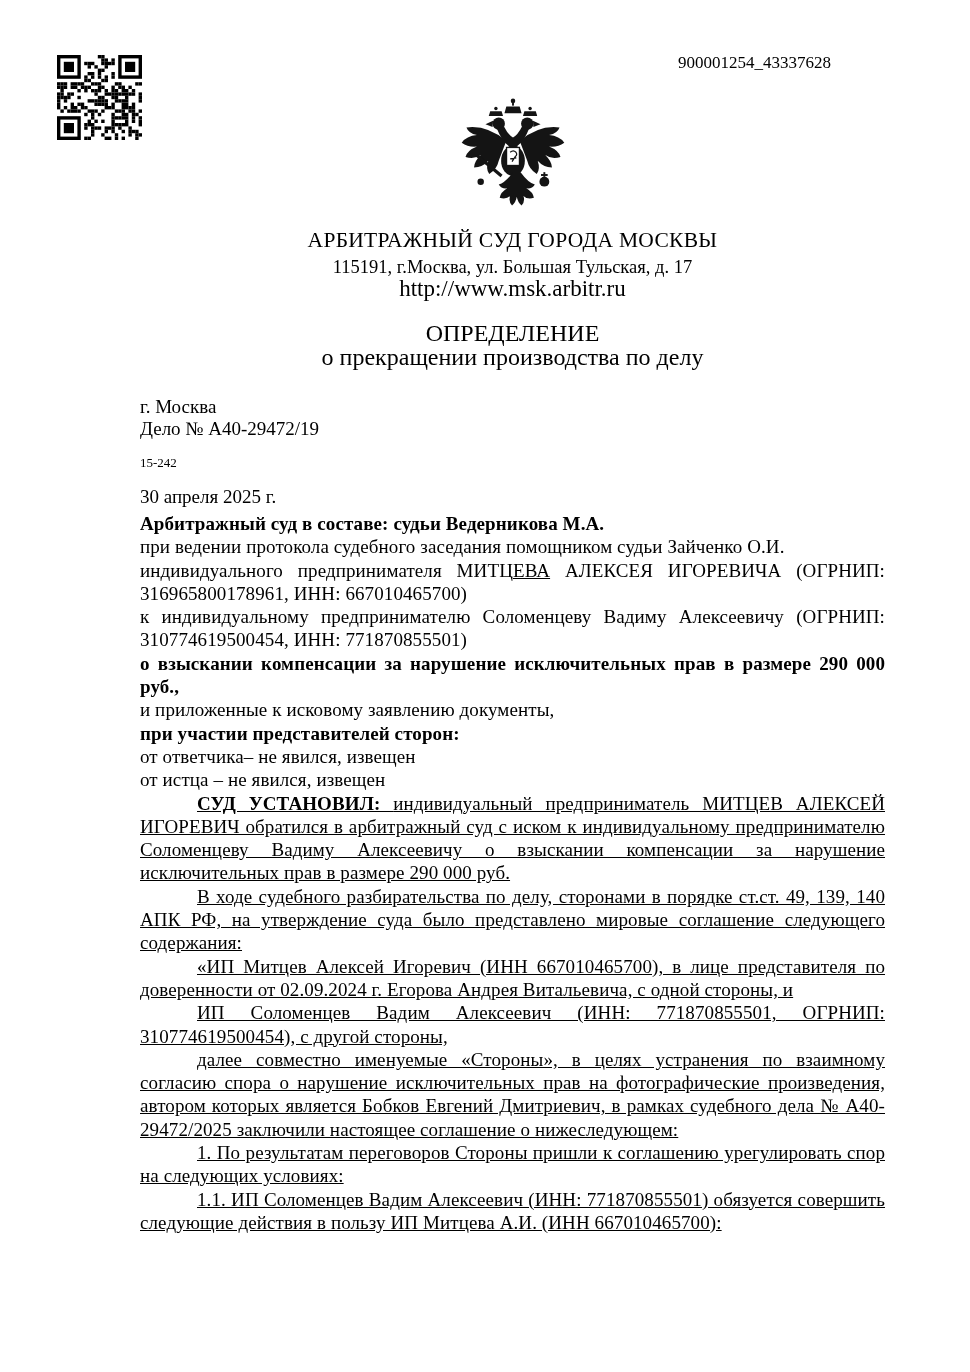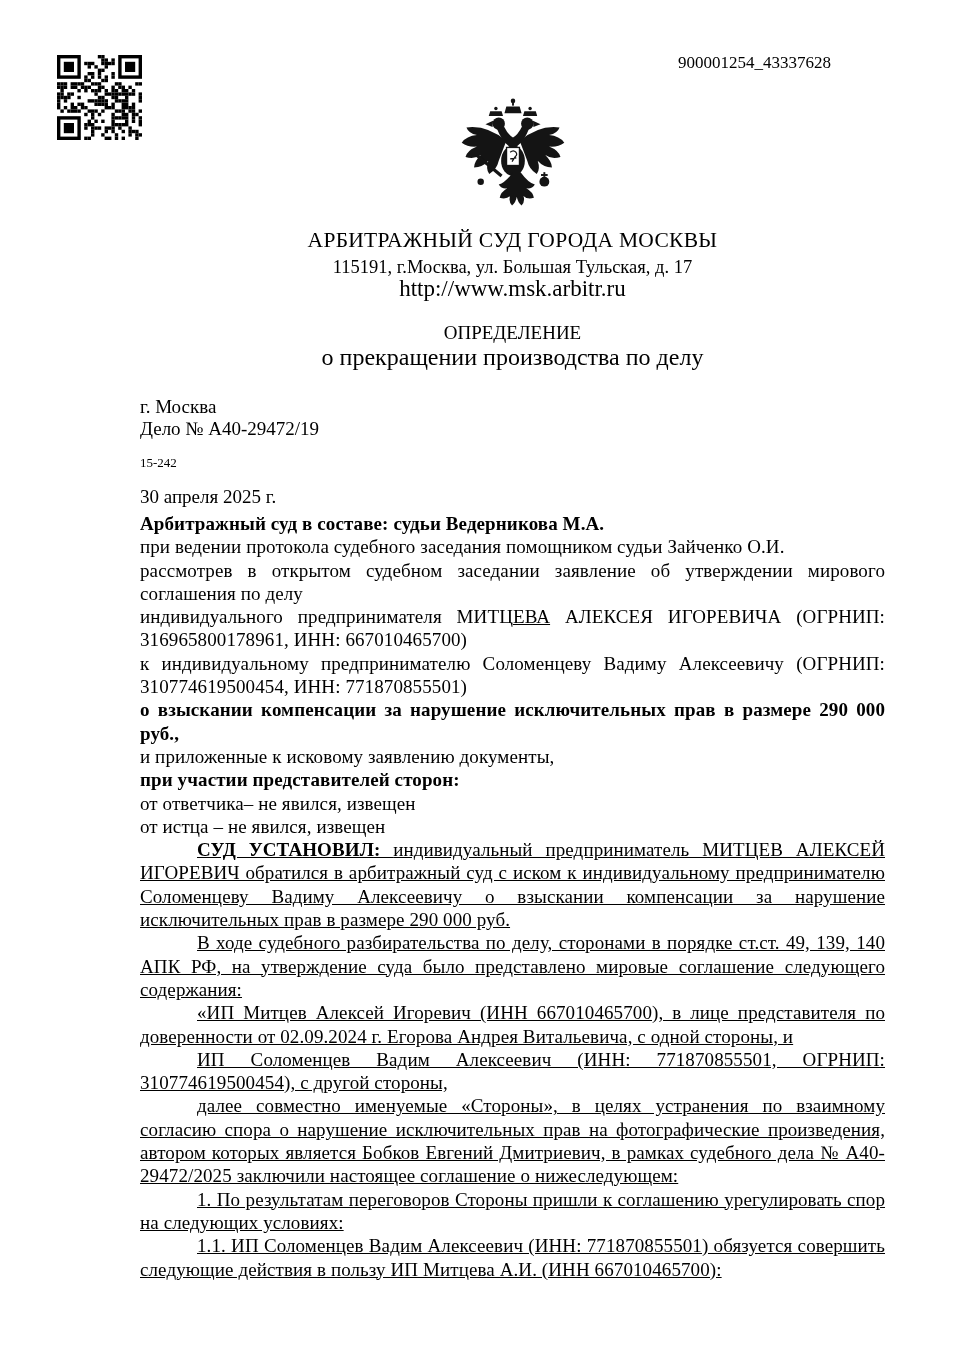--- a/index.html
+++ b/index.html
@@ -10,21 +10,21 @@
     -webkit-font-smoothing:antialiased;
   }
   .qr{position:absolute;left:57px;top:55px;width:85px;height:85px;}
   .docid{position:absolute;top:53px;right:139px;font-size:17px;line-height:20px;white-space:nowrap;}
   .content{position:absolute;left:140px;top:0;width:745px;}
   .emblem-wrap{margin-top:96px;height:120px;text-align:center;}
   .emblem{width:114px;height:120px;display:inline-block;}
   .court{margin-top:12px;text-align:center;font-weight:400;font-size:21.5px;line-height:24px;letter-spacing:.3px;}
   .addr{margin-top:4px;text-align:center;font-size:18.5px;line-height:22px;}
   .site{text-align:center;font-size:23px;line-height:22px;}
-  .dtype{margin-top:22px;text-align:center;font-size:19px;line-height:22px;}
+  .dtype{margin-top:22px;text-align:center;font-size:24px;line-height:22px;}
   .dsub{margin-top:2px;text-align:center;font-size:24px;line-height:22px;}
   .caserow{margin-top:28px;display:flex;justify-content:space-between;font-size:19px;line-height:22px;flex-direction:column;}
   .regcode{margin-top:12px;text-align:left;font-size:13px;line-height:22px;}
   .ddate{margin-top:12px;font-size:19px;line-height:22px;}
   .docbody{margin-top:4px;font-size:19px;line-height:23.3px;letter-spacing:.1px;}
   .docbody p{margin:0;}
   .j{text-align:justify;}
   .ind{text-indent:57px;text-decoration:underline;}
   .gap{margin-top:20px;}
   .b{font-weight:700;}
@@ -311,21 +311,20 @@
   <div class="caserow">
     <span>г. Москва</span>
     <span>Дело № А40-29472/19</span>
   </div>
   <div class="regcode">15-242</div>
   <div class="ddate">30 апреля 2025 г.</div>
 
   <div class="docbody">
       <p class="b"><span class="">Арбитражный суд в составе: судьи Ведерникова М.А.</span></p>
       <p class=""><span class="">при ведении протокола судебного заседания помощником судьи Зайченко О.И.</span></p>
-      <p class="j"><span class="">рассмотрев в открытом судебном заседании заявление об утверждении мирового соглашения по делу</span></p>
       <p class="j"><span class="">индивидуального предпринимателя МИТЦ</span><span class="u">ЕВА</span><span class=""> АЛЕКСЕЯ ИГОРЕВИЧА (ОГРНИП: 316965800178961, ИНН: 667010465700)</span></p>
       <p class="j"><span class="">к индивидуальному предпринимателю Соломенцеву Вадиму Алексеевичу (ОГРНИП: 310774619500454, ИНН: 771870855501)</span></p>
       <p class="b j"><span class="">о взыскании компенсации за нарушение исключительных прав в размере 290&nbsp;000 руб.,</span></p>
       <p class=""><span class="">и приложенные к исковому заявлению документы,</span></p>
       <p class="b"><span class="">при участии представителей сторон:</span></p>
       <p class=""><span class="">от ответчика– не явился, извещен</span></p>
       <p class=""><span class="">от истца – не явился, извещен</span></p>
       <p class="j ind gap"><span class="b">СУД УСТАНОВИЛ: </span><span class="">индивидуальный предприниматель МИТЦЕВ АЛЕКСЕЙ ИГОРЕВИЧ обратился в арбитражный суд с иском к индивидуальному предпринимателю Соломенцеву Вадиму Алексеевичу о взыскании компенсации за нарушение исключительных прав в размере 290&nbsp;000 руб.</span></p>
       <p class="j ind"><span class="">В ходе судебного разбирательства по делу, сторонами в порядке ст.ст. 49, 139, 140 АПК РФ, на утверждение суда было представлено мировые соглашение следующего содержания:</span></p>
       <p class="j ind"><span class="">«ИП Митцев Алексей Игоревич (ИНН 667010465700), в лице представителя по доверенности от 02.09.2024 г. Егорова Андрея Витальевича, с одной стороны, и</span></p>

